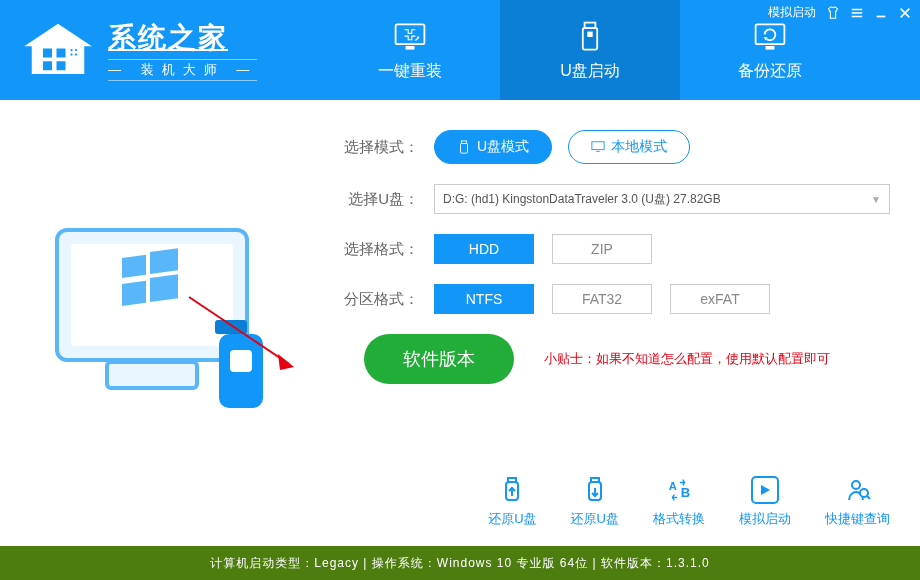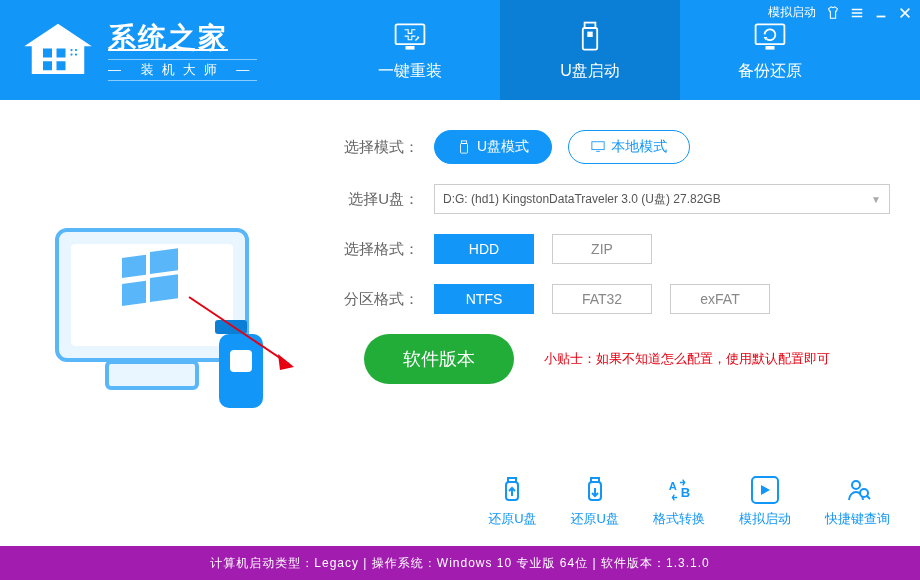--- a/index.html
+++ b/index.html
@@ -44,21 +44,21 @@
 .rect.active { background: #1296f8; color: #fff; border-color: #1296f8; }
 
 .start-row { display: flex; align-items: center; margin-top: 20px; margin-left: 20px; }
 .start-btn { width: 150px; height: 50px; background: #22ac38; border-radius: 26px; color: #fff; font-size: 18px; display: flex; align-items: center; justify-content: center; cursor: pointer; }
 .tip { color: #e60012; font-size: 13px; margin-left: 30px; }
 
 .bottom-tools { position: absolute; right: 30px; bottom: 52px; display: flex; gap: 34px; }
 .tool { display: flex; flex-direction: column; align-items: center; gap: 6px; color: #1296f8; cursor: pointer; font-size: 13px; }
 .tool .ti { width: 28px; height: 28px; border: 2px solid #1296f8; border-radius: 5px; display: flex; align-items: center; justify-content: center; }
 
-.status-bar { height: 34px; background: #a21caf; color: #fff; font-size: 12px; display: flex; align-items: center; justify-content: center; position: absolute; bottom: 0; left: 0; right: 0; letter-spacing: 1px; }
+.status-bar { height: 34px; background: #4d7c0f; color: #fff; font-size: 12px; display: flex; align-items: center; justify-content: center; position: absolute; bottom: 0; left: 0; right: 0; letter-spacing: 1px; }
 </style>
 </head>
 <body>
 
 <div class="header">
   <div class="logo-area">
     <svg class="logo-icon" viewBox="0 0 100 80">
       <polygon points="50,5 95,35 85,35 85,72 15,72 15,35 5,35" fill="#fff"></polygon>
       <rect x="30" y="38" width="12" height="12" fill="#1296f8"></rect>
       <rect x="48" y="38" width="12" height="12" fill="#1296f8"></rect>

